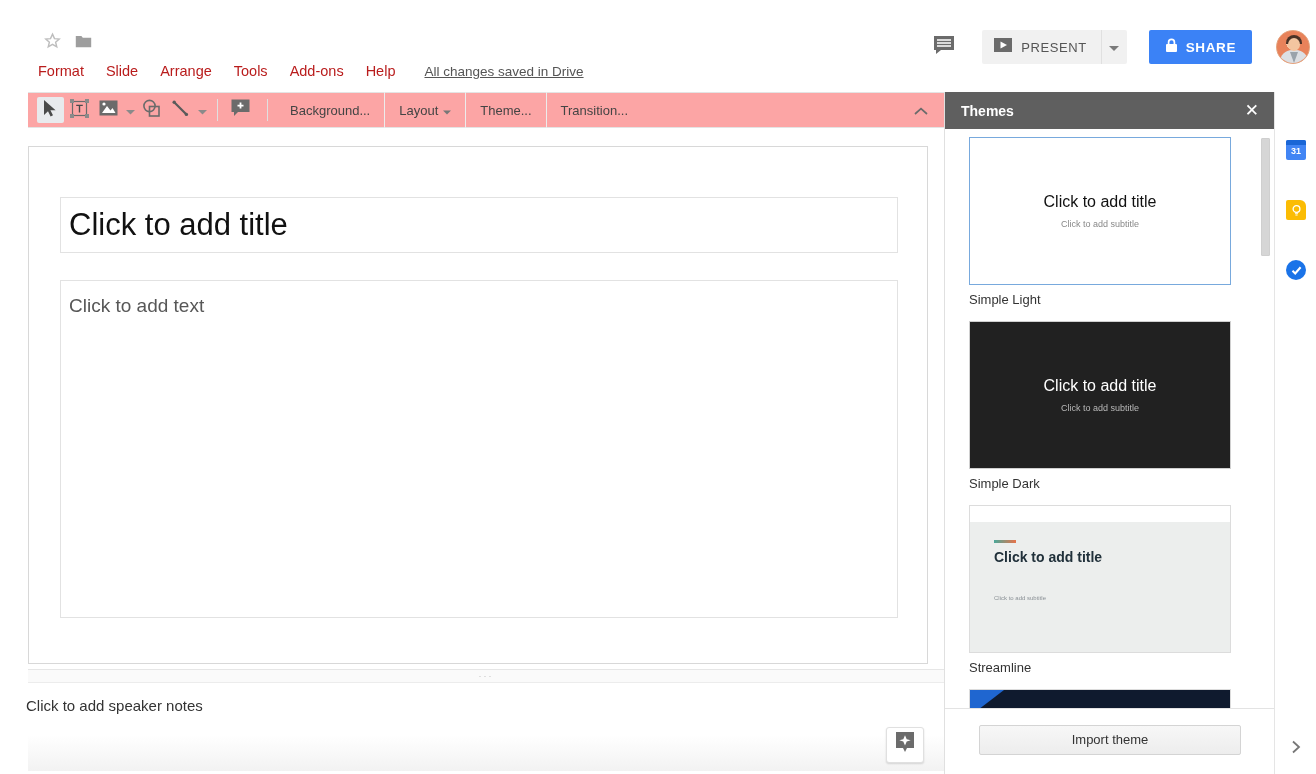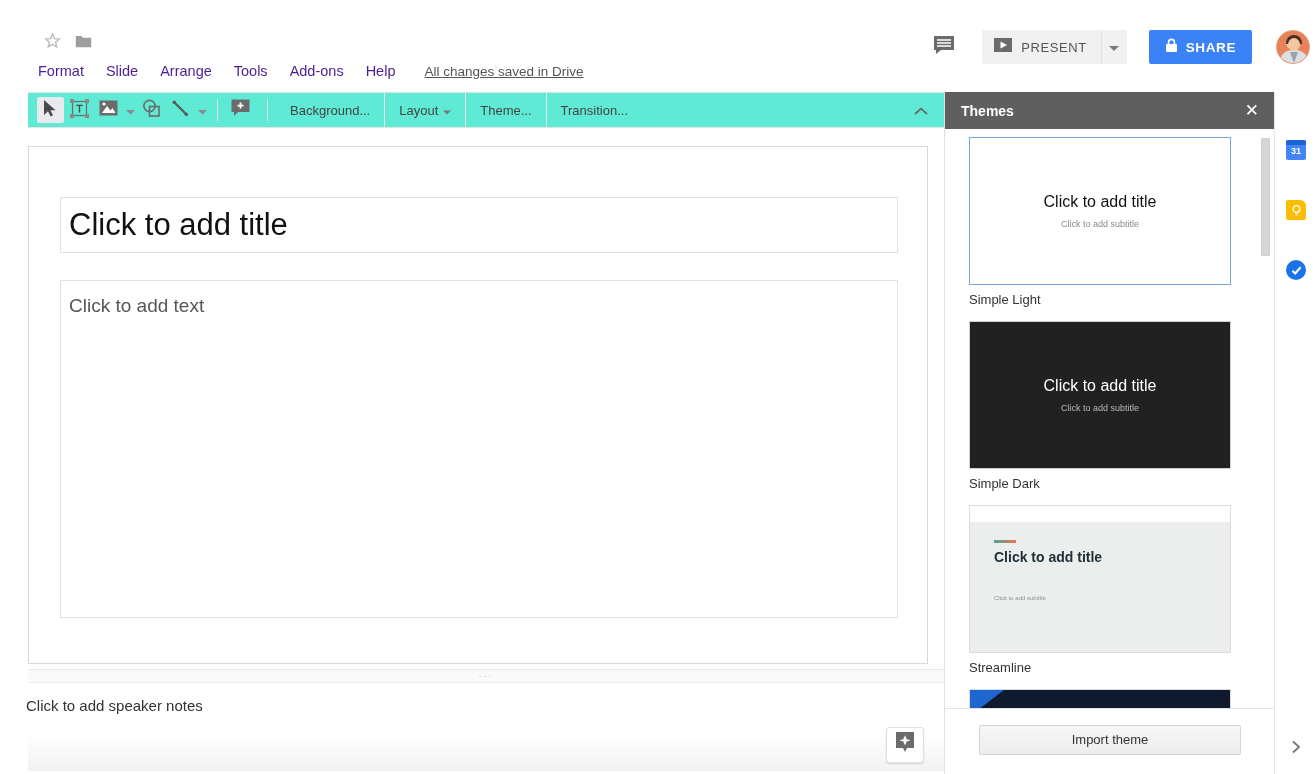--- a/index.html
+++ b/index.html
@@ -13,21 +13,21 @@
 
   
   #topbar { position:absolute; left:0; top:0; width:1316px; height:90px; background:#fff; }
 
   #doc-icons { position:absolute; left:44px; top:32px; display:flex; gap:14px; align-items:center; }
   .star-icon { width:17px; height:17px; display:block; }
   .folder-icon { width:17px; height:14px; display:block; }
 
   #menubar { position:absolute; left:38px; top:60px; display:flex; align-items:center; gap:0px; }
   .menu-item {
-    font-size:14.5px; color:#4c1d95; padding:0 11px; line-height:22px; cursor:pointer;
+    font-size:14.5px; color:#b91c1c; padding:0 11px; line-height:22px; cursor:pointer;
     white-space:nowrap;
   }
   .menu-item:first-child { padding-left:0; }
   #save-status {
     font-size:13.5px; color:#555; margin-left:18px; text-decoration:underline;
     cursor:pointer; white-space:nowrap;
   }
 
   #top-right { position:absolute; right:6px; top:30px; display:flex; align-items:center; gap:10px; }
   #comments-btn { width:40px; height:34px; display:flex; align-items:center; justify-content:center; cursor:pointer; }
@@ -52,21 +52,21 @@
     overflow:hidden; position:relative; border:1px solid #e4a27c;
   }
   #avatar .hair { position:absolute; left:9px; top:4px; width:16px; height:9px; border-radius:8px 8px 0 0; background:#4a3226; }
   #avatar .face { position:absolute; left:11px; top:7px; width:12px; height:13px; border-radius:50%; background:#f3c5a0; }
   #avatar .body { position:absolute; left:3px; bottom:-2px; width:28px; height:15px; border-radius:12px 12px 0 0; background:#dcdfe3; }
   #avatar .collar { position:absolute; left:13px; bottom:0px; width:8px; height:11px; background:#9aa3ab; transform:rotate(0deg); clip-path:polygon(0 0,100% 0,50% 100%); }
 
   
   #toolbar {
     position:absolute; left:28px; top:92px; width:916px; height:36px;
-    background:#5eead4; border:1px solid #e4e4e4; border-left:none; border-right:none;
+    background:#fca5a5; border:1px solid #e4e4e4; border-left:none; border-right:none;
     display:flex; align-items:center;
   }
   .tb-btn {
     width:27px; height:26px; display:flex; align-items:center; justify-content:center;
     cursor:pointer; border-radius:2px; margin:0 1px;
   }
   .tb-btn.active { background:#e8eaed; }
   .tb-caret { width:14px; height:26px; display:flex; align-items:center; justify-content:center; cursor:pointer; }
   .tb-sep { width:1px; height:22px; background:#e0e0e0; margin:0 8px; }
   .tb-text {

